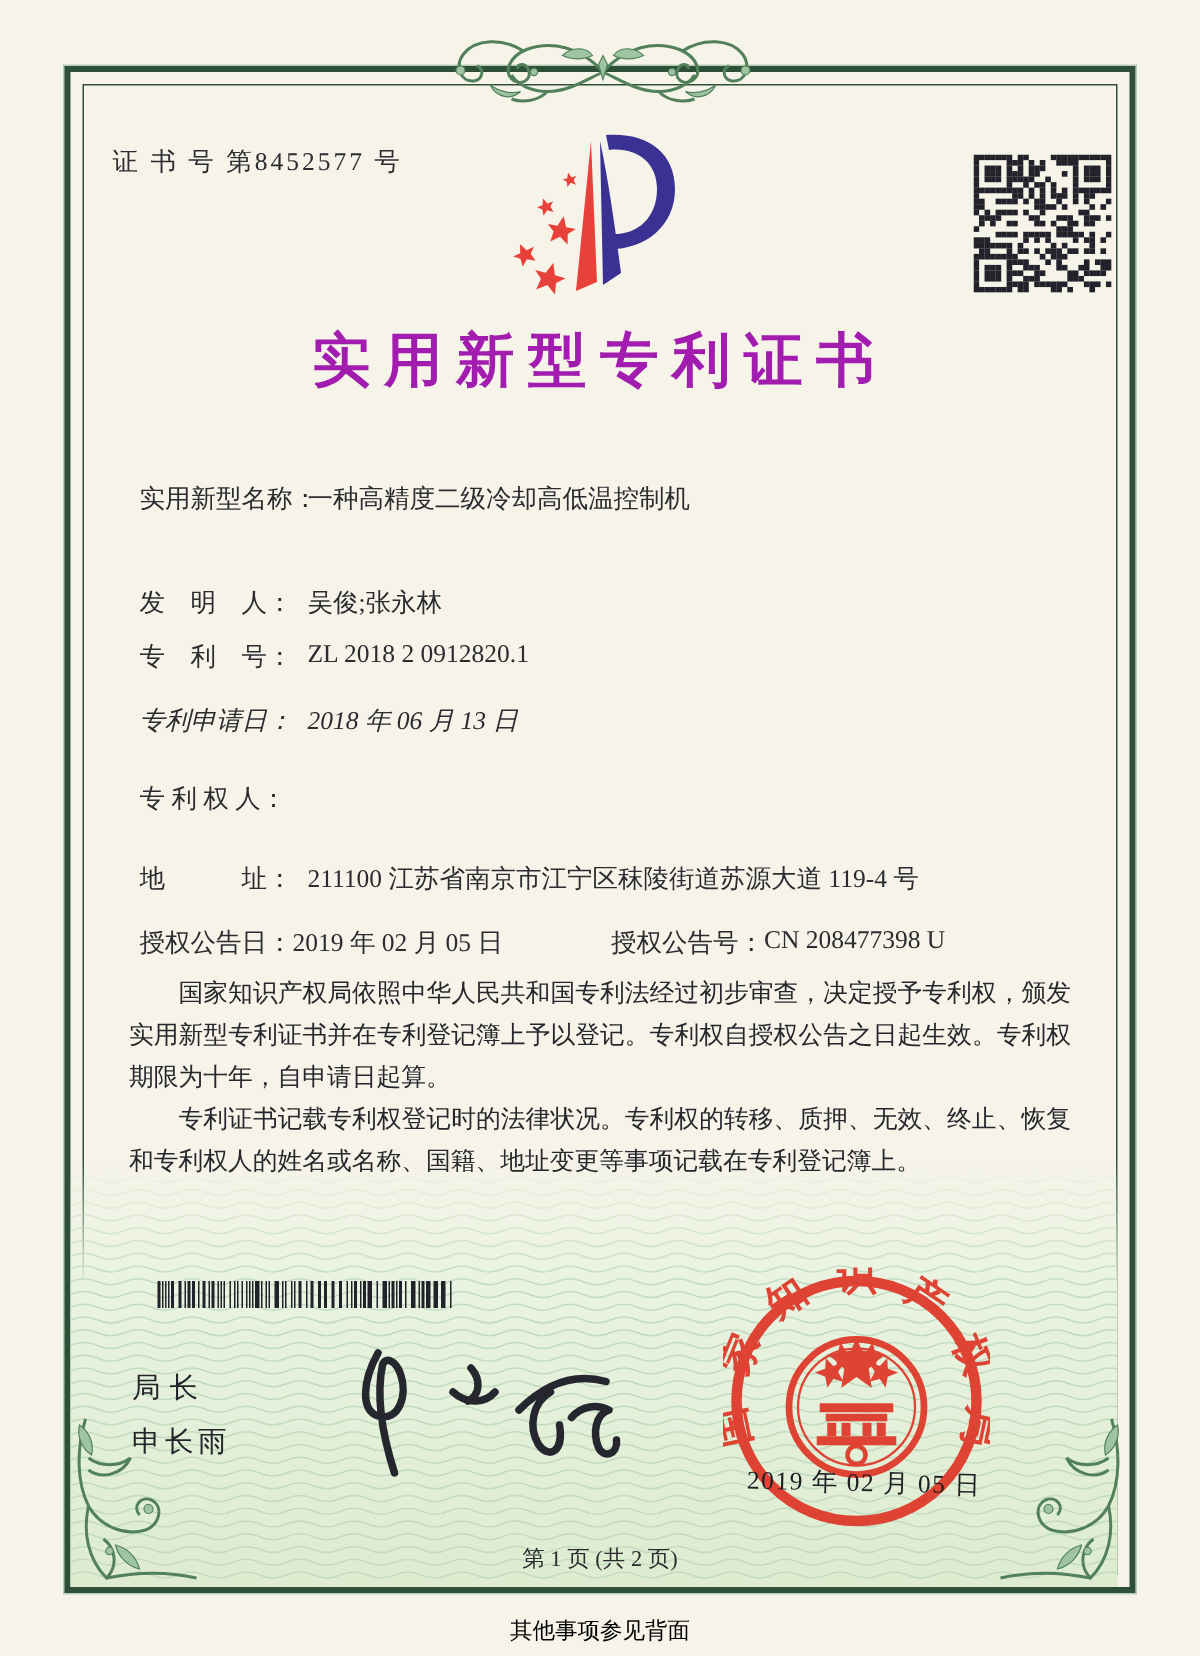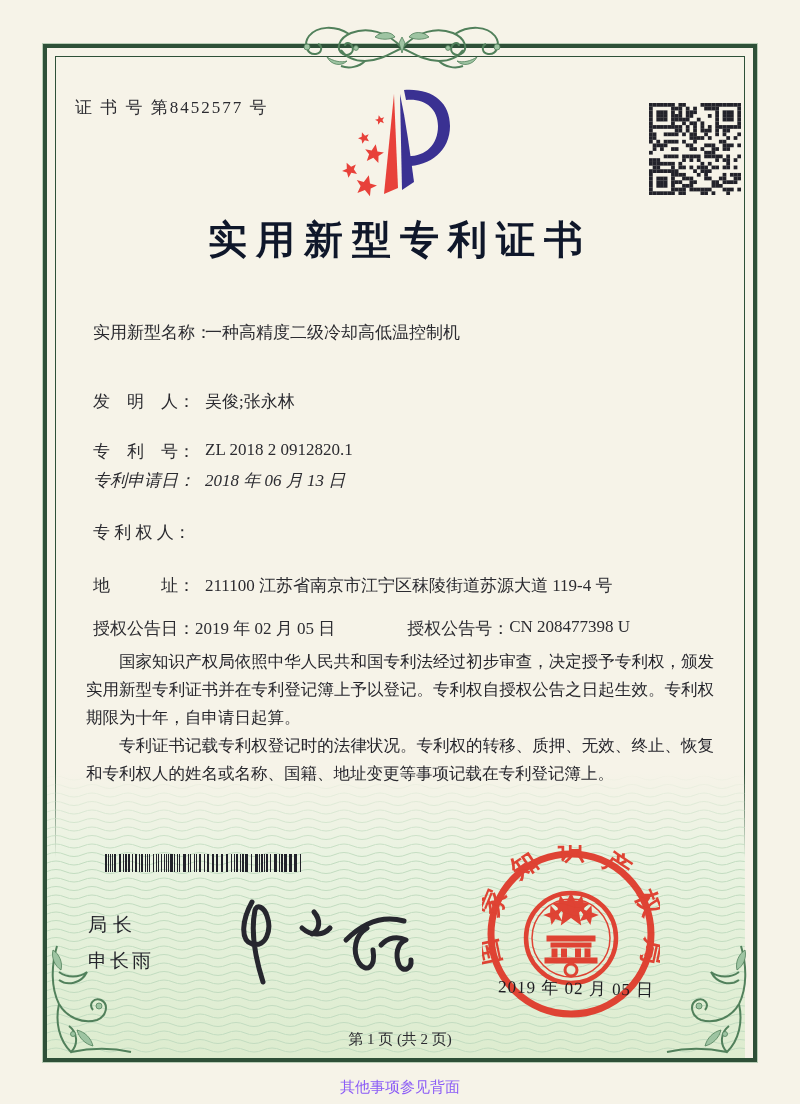--- a/index.html
+++ b/index.html
@@ -25,41 +25,41 @@
     left:47px;top:772px;width:698px;height:286px;
     background:linear-gradient(to bottom, rgba(231,242,223,0) 0%, #e9f3e1 30%, #ddeccf 100%);
   }
   #band svg{position:absolute;left:0;top:0;
     -webkit-mask-image:linear-gradient(to bottom,transparent 0%,black 30%);
     mask-image:linear-gradient(to bottom,transparent 0%,black 30%);
   }
   
   #cert-number{left:75px;top:96px;font-size:17px;letter-spacing:2px;color:#2b2b30;}
   #title{left:0;top:213px;width:100%;text-align:center;font-size:39px;font-weight:bold;
-         letter-spacing:9px;color:#0f172a;}
+         letter-spacing:9px;color:#a21caf;}
   .field-row{left:93px;width:630px;font-size:17px;display:flex;}
   .field-label{width:112px;flex:0 0 112px;white-space:pre;}
   .field-value{white-space:pre;}
-  #row-0{top:321px;} #row-1{top:390px;} #row-2{top:426px;margin-top:14px;}
+  #row-0{top:321px;} #row-1{top:390px;} #row-2{top:426px;}
   #row-3{top:469px;font-style:italic;} #row-4{top:521px;} #row-5{top:574px;}
   #grant-row{left:93px;top:617px;width:640px;font-size:17px;display:flex;}
   #grant-row .pair2{margin-left:72px;}
   #paragraphs{left:86px;top:648px;width:628px;font-size:16.5px;line-height:28px;
     text-align:justify;color:#26262c;}
   #paragraphs p{margin:0;text-indent:2em;}
   
   #director-title{left:88px;top:912px;font-size:19px;letter-spacing:6px;color:#23232a;}
   #director-name{left:88px;top:948px;font-size:19px;letter-spacing:3px;color:#23232a;}
   #signature{left:218px;top:888px;}
   
   #seal{left:482px;top:845px;}
   #seal-date{left:498px;top:977px;font-size:17px;color:#1d1d22;letter-spacing:1px;transform:rotate(1.2deg);}
   
   #page-footer{left:0;top:1030px;width:100%;text-align:center;font-size:15px;color:#2b2b30;}
-  #back-note{left:0;top:1078px;width:100%;text-align:center;font-size:15px;color:#8b5cf6;}
+  #back-note{left:0;top:1078px;width:100%;text-align:center;font-size:15px;color:#000000;}
   
   #qr{left:649px;top:103px;width:92px;height:92px;}
   #barcode{left:105px;top:854px;width:200px;height:18px;display:flex;align-items:stretch;}
   #barcode div{height:100%;}
   
   #ornament-top{left:283px;top:23px;}
   #ornament-bl{left:47px;top:944px;}
   #ornament-br{left:663px;top:944px;}
   #logo{left:332px;top:86px;}
 </style>

